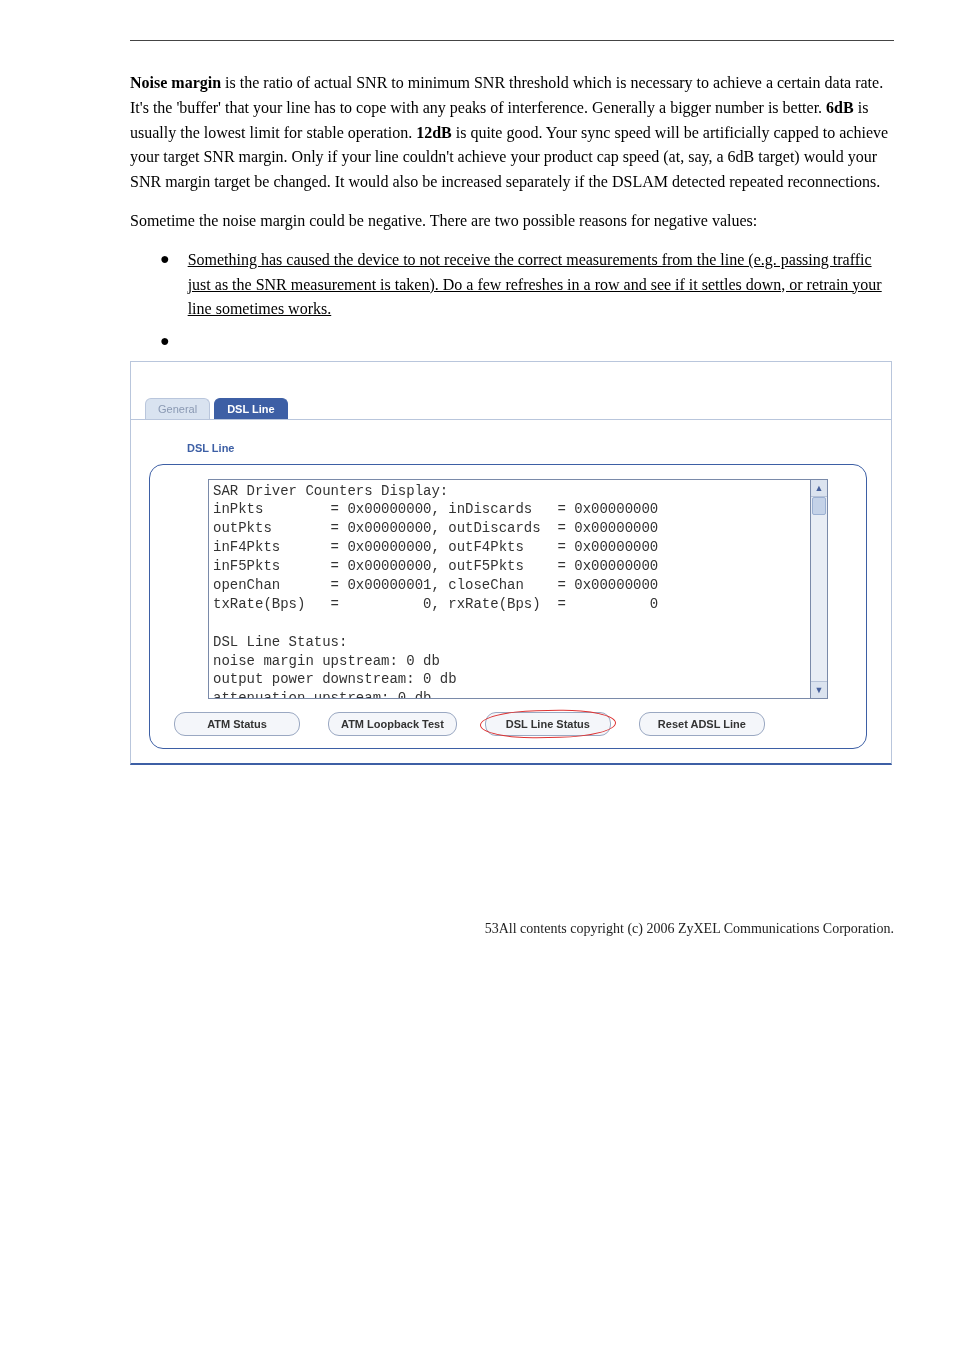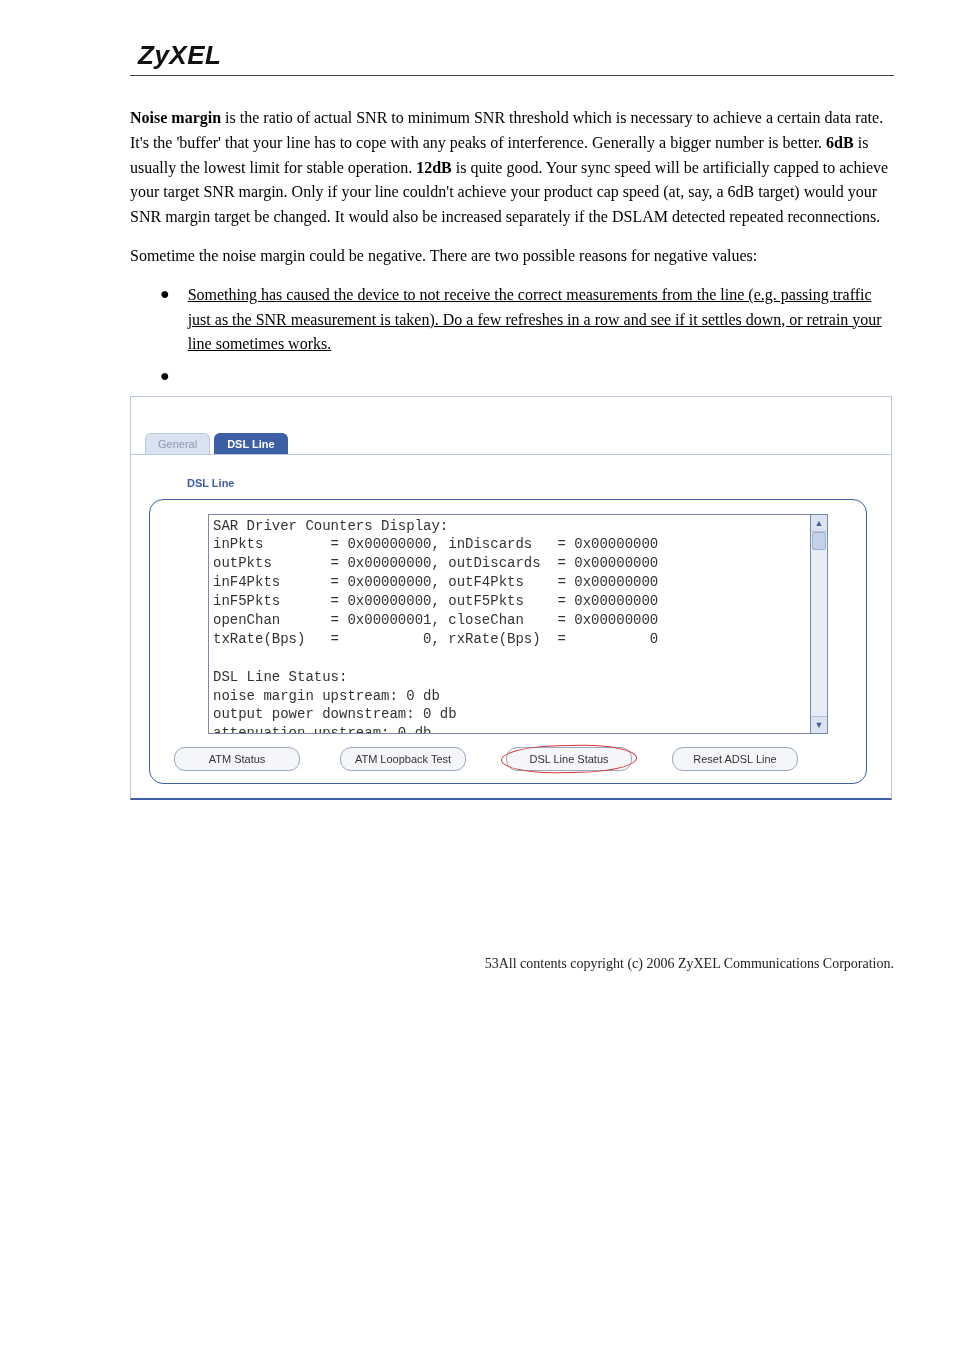--- a/index.html
+++ b/index.html
@@ -155,23 +155,24 @@
   }
   .sb-thumb {
     background: #c4d2e8;
     border: 1px solid #9bb0d2;
     height: 16px;
     margin: 0 1px;
     border-radius: 2px;
   }
   .btn-row {
     display: flex;
-    gap: 40px;
+    gap: 28px;
     flex-wrap: wrap;
     padding: 3px 0 0 8px;
+    font-weight: bold;
   }
   .btn-row2 { padding-top: 6px; }
   .ui-btn {
     display: flex;
     align-items: center;
     justify-content: center;
     height: 22px;
     min-width: 100px;
     padding: 0 12px;
     border: 1px solid #9aa8c2;
@@ -199,21 +200,20 @@
     justify-content: flex-end;
     font-size: 14px;
     color: #222;
   }
   .footer .right { text-align: right; }
 </style>
 </head>
 <body>
 
 <div class="page">
-  <div class="header-logo">ZyXEL</div>
   <hr class="hr-line">
 
   <div class="content">
     <p class="para">
       <span class="bold">Noise margin</span><span> is the ratio of actual SNR to minimum SNR threshold which is necessary to achieve a certain data rate. It's the 'buffer' that your line has to cope with any peaks of interference. Generally a bigger number is better. </span><span class="bold">6dB</span><span> is usually the lowest limit for stable operation. </span><span class="bold">12dB</span><span> is quite good. Your sync speed will be artificially capped to achieve your target SNR margin. Only if your line couldn't achieve your product cap speed (at, say, a 6dB target) would your SNR margin target be changed. It would also be increased separately if the DSLAM detected repeated reconnections.</span>
     </p>
 
     <p class="para">Sometime the noise margin could be negative. There are two possible reasons for negative values:</p>
 
     <div class="bullet-block">

